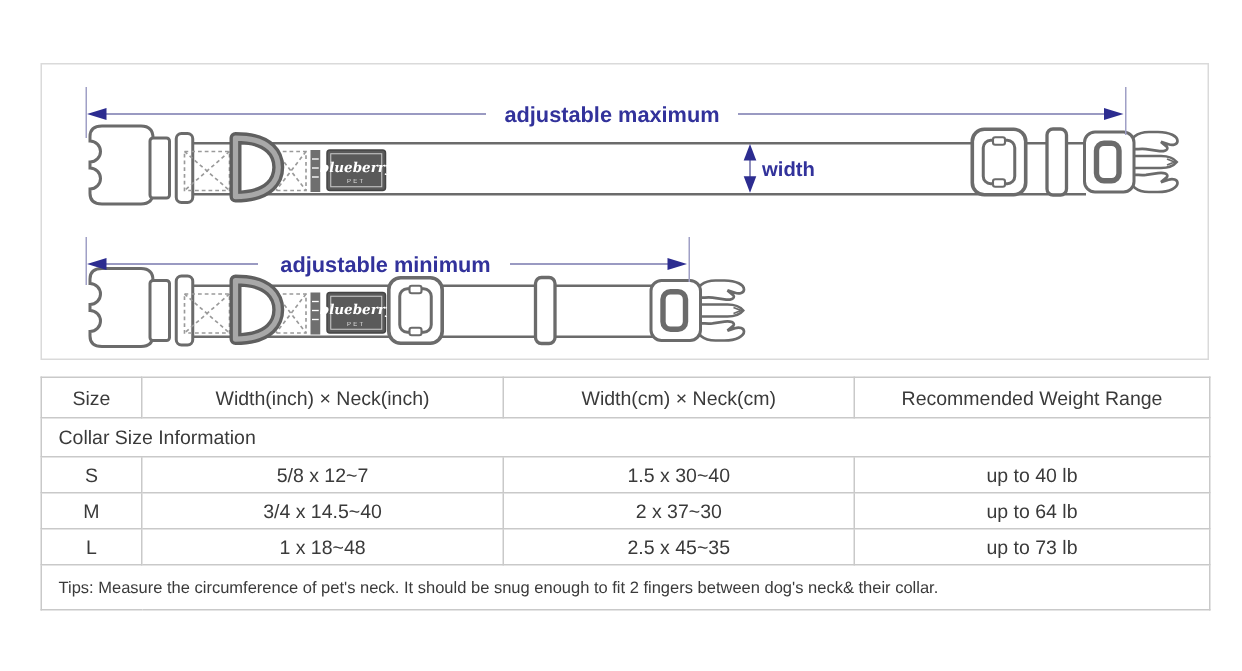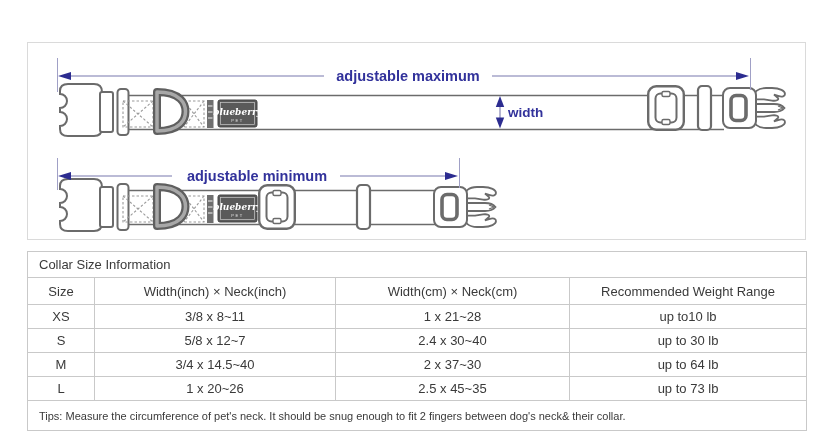--- a/index.html
+++ b/index.html
@@ -146,49 +146,43 @@
 
   <table class="size-table">
     <colgroup>
         <col style="width:67px">
         <col style="width:241px">
         <col style="width:234px">
         <col style="width:237px">
       </colgroup>
     <tbody>
       <tr>
-        <td class="title-cell" colspan="4">Collar Size Information</td>
-      </tr>
-      <tr>
         <th>Size</th>
         <th>Width(inch) × Neck(inch)</th>
         <th>Width(cm) × Neck(cm)</th>
         <th>Recommended Weight Range</th>
       </tr>
       <tr>
-        <td class="data">XS</td>
-        <td class="data">3/8 x 8~11</td>
-        <td class="data">1 x 21~28</td>
-        <td class="data">up to10 lb</td>
+        <td class="title-cell" colspan="4">Collar Size Information</td>
       </tr>
       <tr>
         <td class="data">S</td>
         <td class="data">5/8 x 12~7</td>
-        <td class="data">2.4 x 30~40</td>
-        <td class="data">up to 30 lb</td>
+        <td class="data">1.5 x 30~40</td>
+        <td class="data">up to 40 lb</td>
       </tr>
       <tr>
         <td class="data">M</td>
         <td class="data">3/4 x 14.5~40</td>
         <td class="data">2 x 37~30</td>
         <td class="data">up to 64 lb</td>
       </tr>
       <tr>
         <td class="data">L</td>
-        <td class="data">1 x 20~26</td>
+        <td class="data">1 x 18~48</td>
         <td class="data">2.5 x 45~35</td>
         <td class="data">up to 73 lb</td>
       </tr>
       <tr>
         <td class="tips-cell" colspan="4">Tips: Measure the circumference of pet's neck. It should be snug enough to fit 2 fingers between dog's neck&amp; their collar.</td>
       </tr>
     </tbody>
   </table>
 
 </div>

